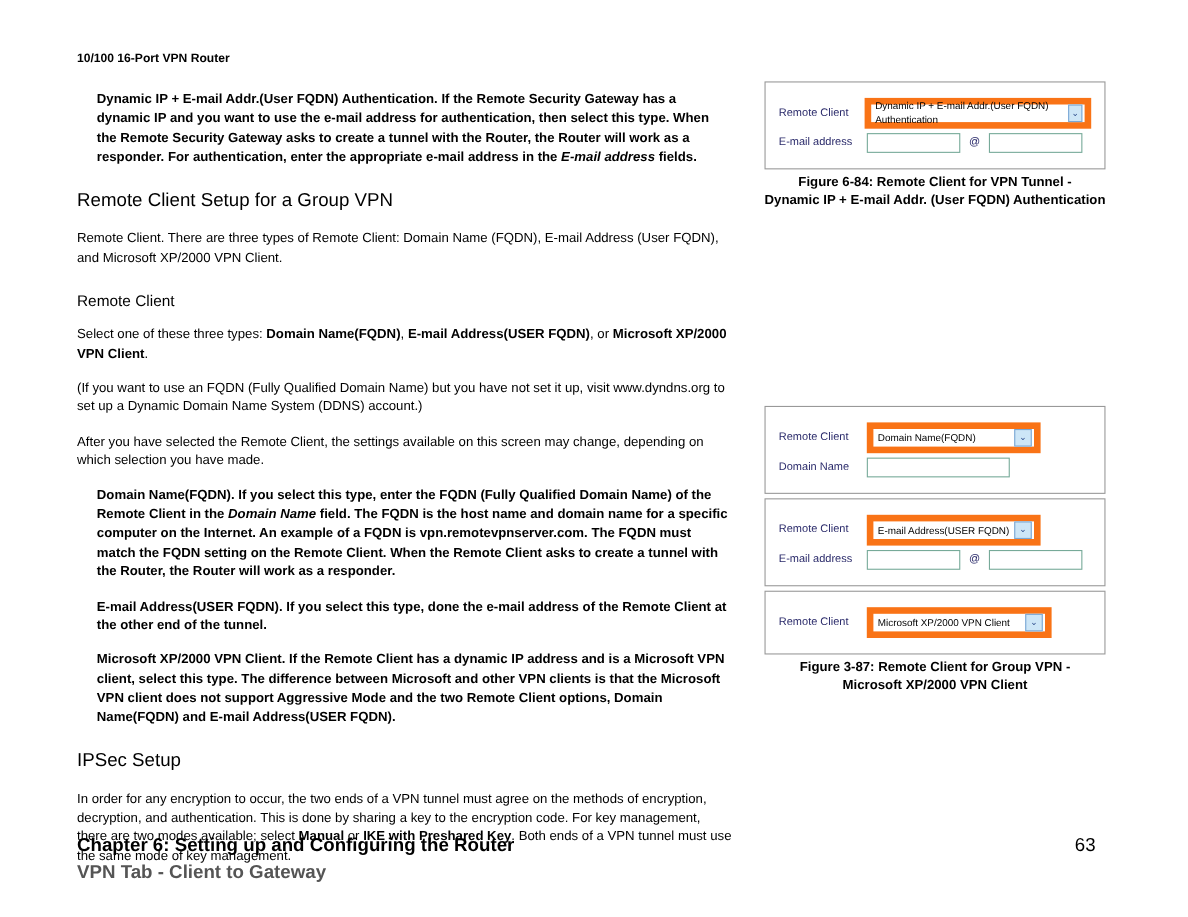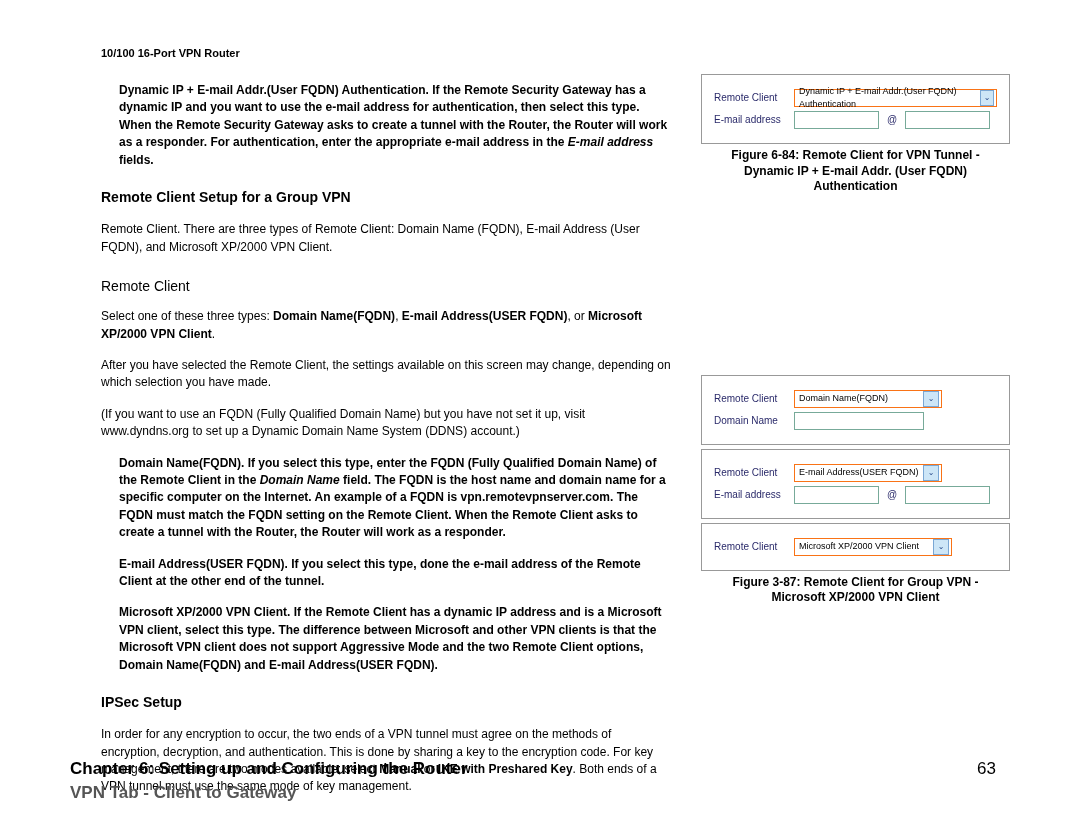--- a/index.html
+++ b/index.html
@@ -11,43 +11,42 @@
     color: #000;
     width: 1080px;
     height: 834px;
     position: relative;
     line-height: 1.45;
   }
   .page {
     padding: 46px 70px 0 70px;
     display: flex;
     gap: 30px;
-    margin-left: 31px;
   }
   .maincol {
     width: 595px;
   }
   .sidecol {
     width: 310px;
   }
   .doc-header {
     font-weight: bold;
     font-size: 11px;
     margin-bottom: 20px;
   }
   .indent {
     margin-left: 18px;
     font-weight: bold;
   }
   .para {
     margin-bottom: 14px;
   }
   h2 {
-    font-weight: bold;
-    font-size: 14px;
+    font-weight: normal;
+    font-size: 17px;
     margin: 18px 0 14px 0;
   }
   h3 {
     font-weight: normal;
     font-size: 14px;
     margin: 20px 0 12px 0;
   }
   .bold { font-weight: bold; }
   .ital { font-style: italic; }
   .figure {
@@ -63,21 +62,21 @@
     display: flex;
     align-items: center;
     margin: 4px 0;
     gap: 8px;
   }
   .figure label {
     width: 72px;
     font-size: 10px;
   }
   .figure .selectbox {
-    border: 1px solid #f97316;
+    border: 6px solid #f97316;
     background: #fff;
     height: 16px;
     display: flex;
     align-items: center;
     justify-content: space-between;
     padding: 0 2px 0 4px;
     font-size: 9px;
     color: #000;
   }
   .figure .selectbox .arrow {
@@ -134,23 +133,23 @@
     <h2>Remote Client Setup for a Group VPN</h2>
 
     <div class="para">Remote Client. There are three types of Remote Client: Domain Name (FQDN), E-mail Address (User FQDN), and Microsoft XP/2000 VPN Client.</div>
 
     <h3>Remote Client</h3>
 
     <div class="para">
       <span>Select one of these three types: </span><span class="bold">Domain Name(FQDN)</span><span>, </span><span class="bold">E-mail Address(USER FQDN)</span><span>, or </span><span class="bold">Microsoft XP/2000 VPN Client</span><span>.</span>
     </div>
 
+    <div class="para">(If you want to use an FQDN (Fully Qualified Domain Name) but you have not set it up, visit www.dyndns.org to set up a Dynamic Domain Name System (DDNS) account.)</div>
+
     <div class="para">After you have selected the Remote Client, the settings available on this screen may change, depending on which selection you have made.</div>
-
-    <div class="para">(If you want to use an FQDN (Fully Qualified Domain Name) but you have not set it up, visit www.dyndns.org to set up a Dynamic Domain Name System (DDNS) account.)</div>
 
     <div class="para indent">
       <span>Domain Name(FQDN). If you select this type, enter the FQDN (Fully Qualified Domain Name) of the Remote Client in the </span><span class="ital">Domain Name</span><span> field. The FQDN is the host name and domain name for a specific computer on the Internet. An example of a FQDN is vpn.remotevpnserver.com. The FQDN must match the FQDN setting on the Remote Client. When the Remote Client asks to create a tunnel with the Router, the Router will work as a responder.</span>
     </div>
 
     <div class="para indent">E-mail Address(USER FQDN). If you select this type, done the e-mail address of the Remote Client at the other end of the tunnel.</div>
 
     <div class="para indent">Microsoft XP/2000 VPN Client. If the Remote Client has a dynamic IP address and is a Microsoft VPN client, select this type. The difference between Microsoft and other VPN clients is that the Microsoft VPN client does not support Aggressive Mode and the two Remote Client options, Domain Name(FQDN) and E-mail Address(USER FQDN).</div>
 
     <h2>IPSec Setup</h2>

